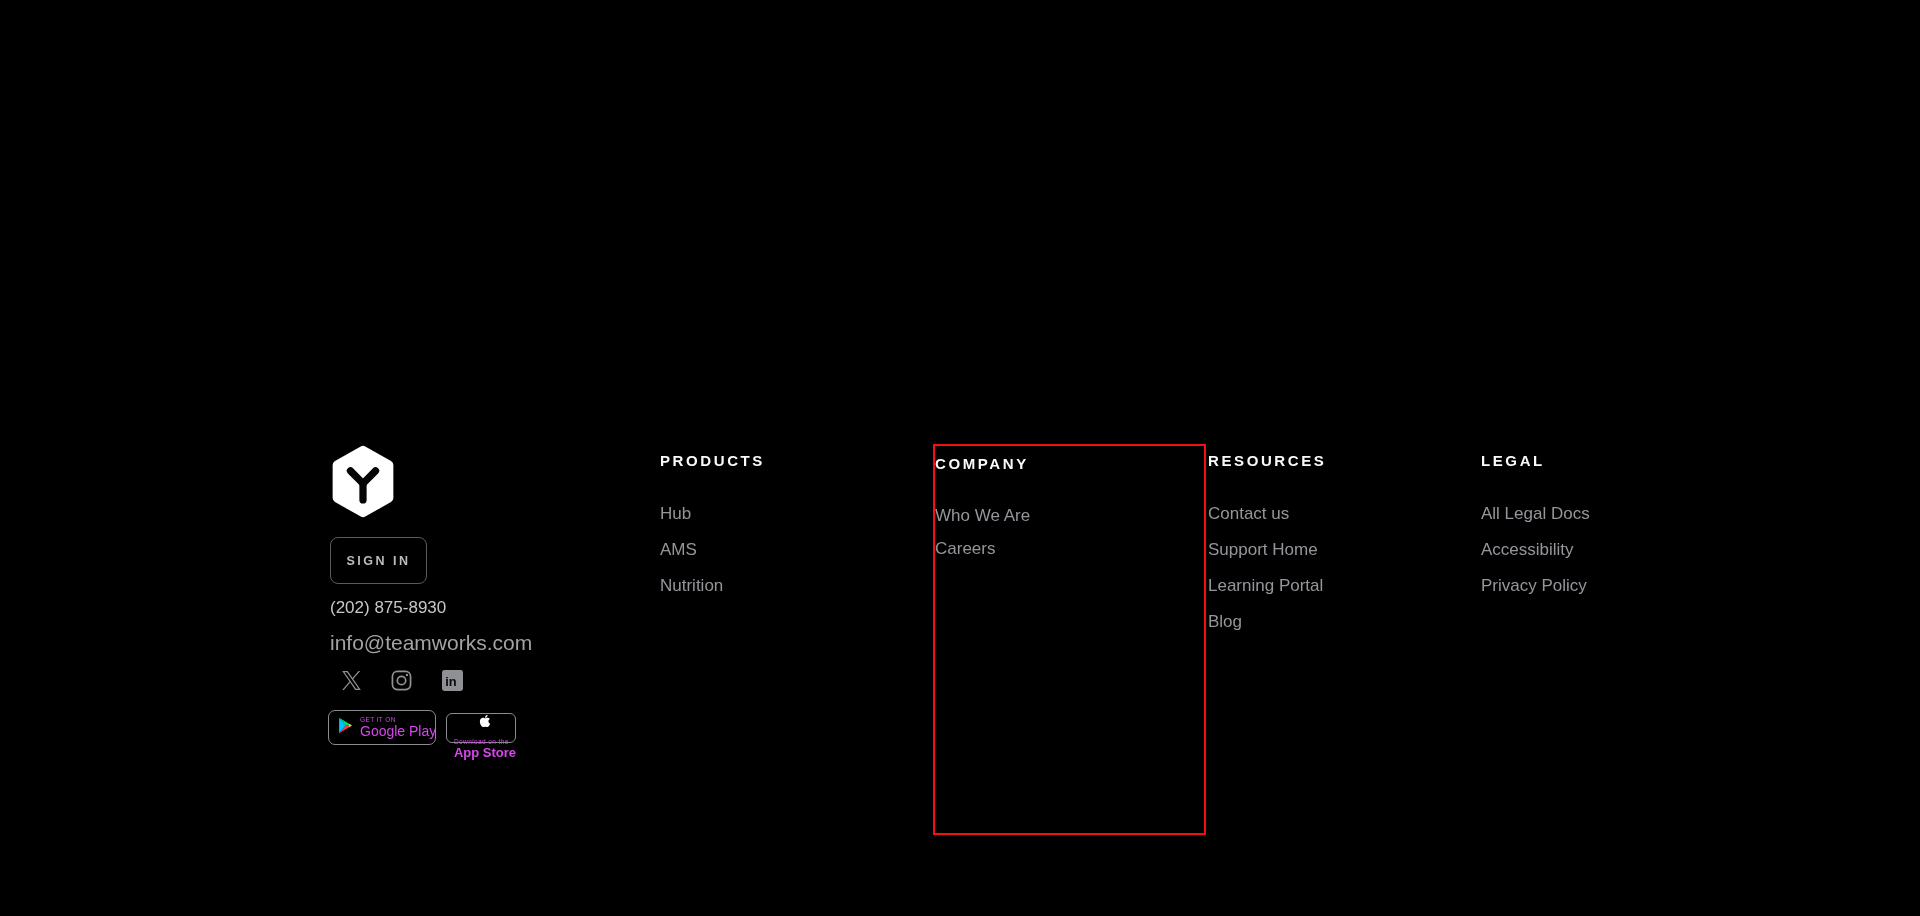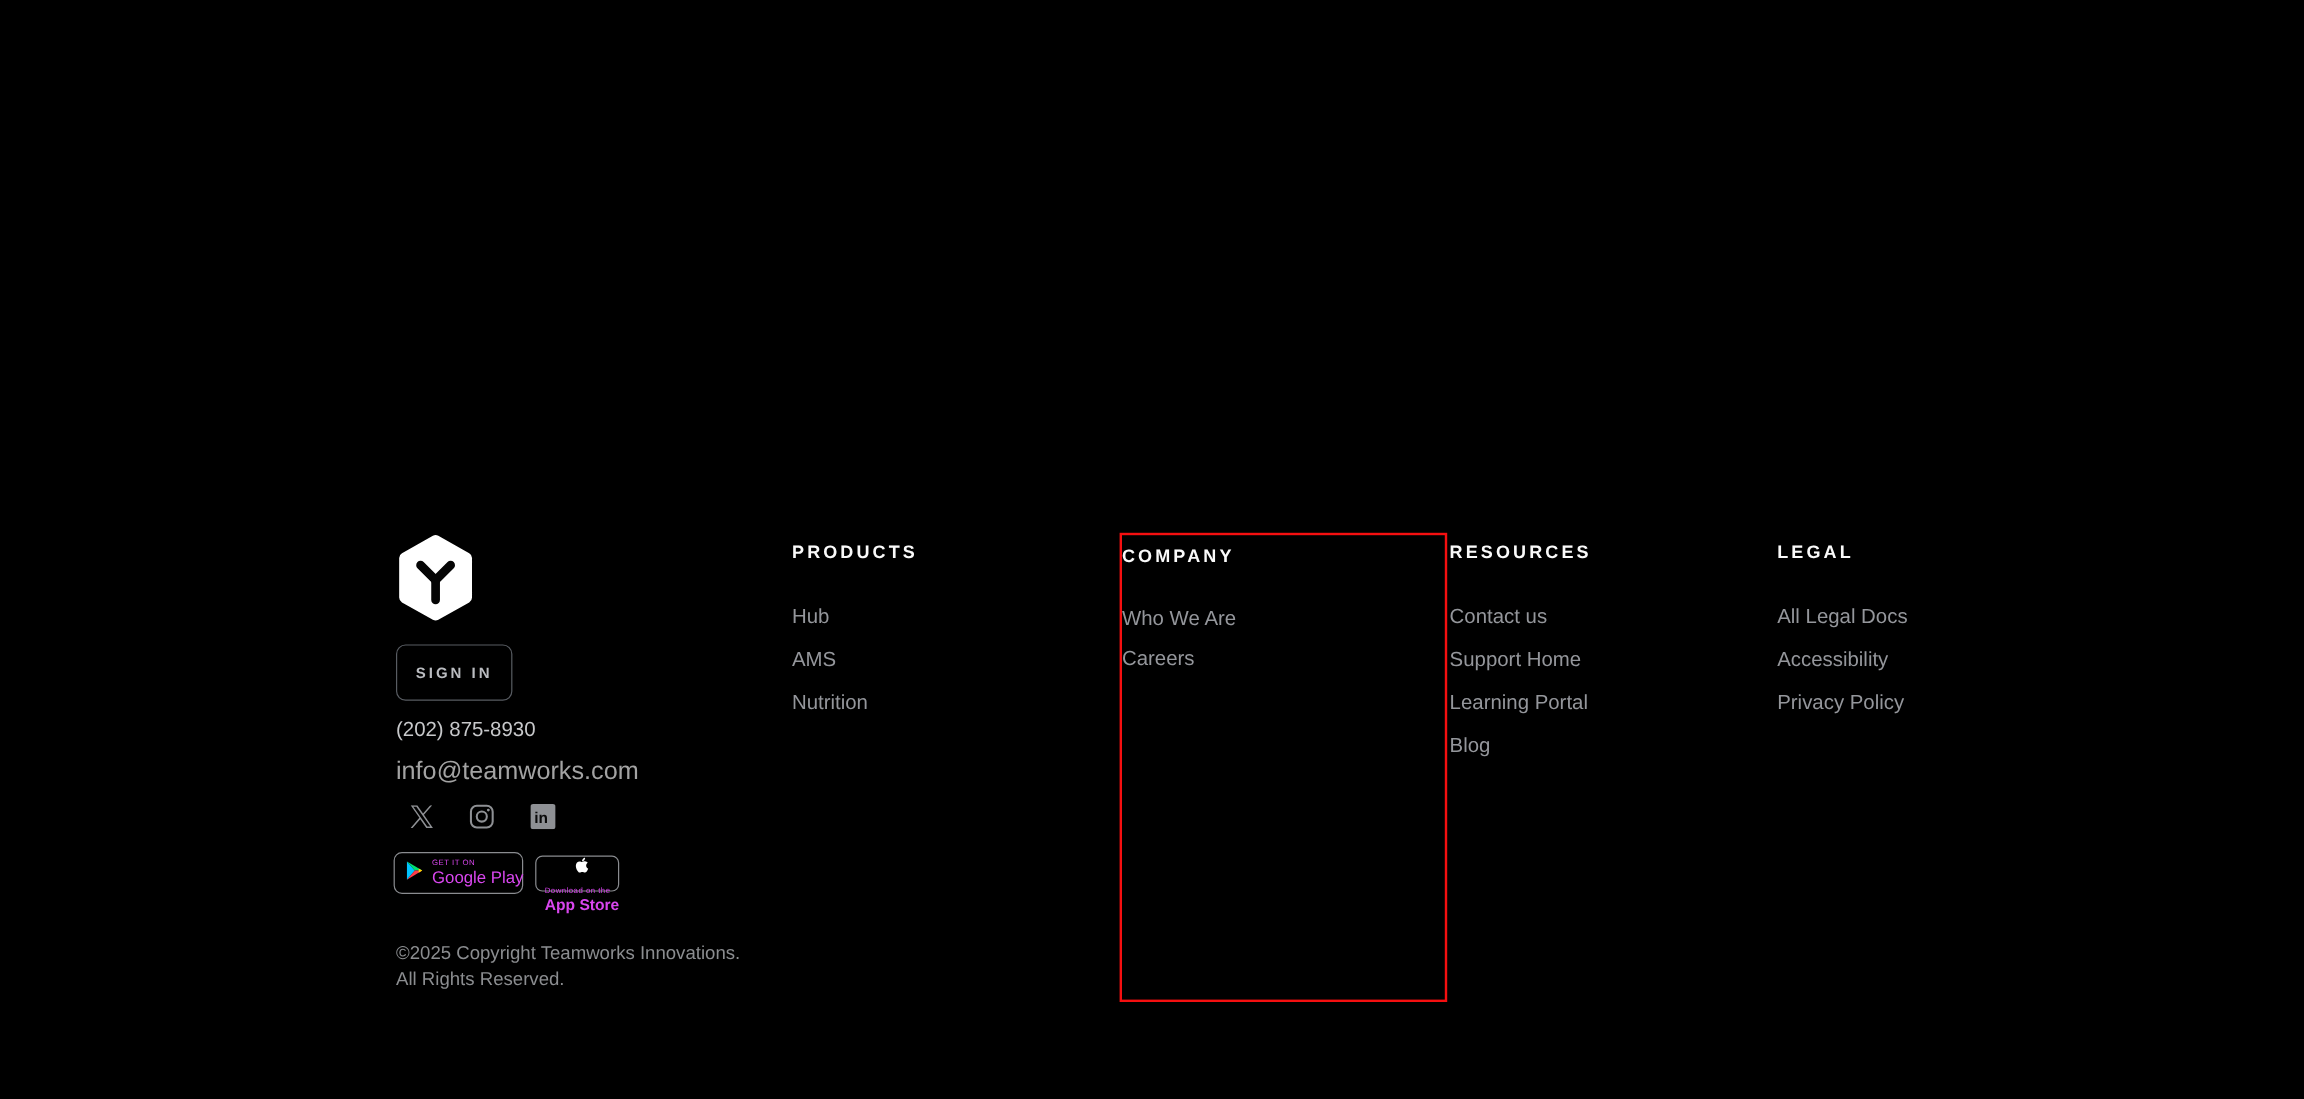--- a/index.html
+++ b/index.html
@@ -148,24 +148,20 @@
             <path d="M318.7 268.7c-.2-36.7 16.4-64.4 50-84.8-18.8-26.9-47.2-41.7-84.7-44.6-35.5-2.8-74.3 20.7-88.5 20.7-15 0-49.4-19.7-76.4-19.7C63.3 141.2 4 184.8 4 273.5c0 26.2 4.8 53.3 14.4 81.2 12.8 36.7 59 126.7 107.2 125.2 25.2-.6 43-17.9 75.8-17.9 31.8 0 48.3 17.9 76.4 17.9 48.6-.7 90.4-82.5 102.6-119.3-65.2-30.7-61.7-90-61.7-91.9zm-56.6-164.2c27.3-32.4 24.8-61.9 24-72.5-24.1 1.4-52 16.4-67.9 34.9-17.5 19.8-27.8 44.3-25.6 71.9 26.1 2 49.9-11.4 69.5-34.3z"></path>
           </svg>
         </span>
         <span class="txt">
           <span class="tagline">Download on the</span>
           <span class="store">App Store</span>
         </span>
       </div>
     </div>
 
-    <div class="copyright">
-      <div>©2025 Copyright Teamworks Innovations.</div>
-      <div>All Rights Reserved.</div>
-    </div>
 
     <div class="col-head cx0">PRODUCTS</div>
     <div class="col-link cx0 r0">Hub</div>
     <div class="col-link cx0 r1">AMS</div>
     <div class="col-link cx0 r2">Nutrition</div>
 
     <div class="col-head cx1" style="top:90px;">COMPANY</div>
     <div class="col-link cx1 r0" style="top:141px;">Who We Are</div>
     <div class="col-link cx1" style="top:174px;">Careers</div>
 

